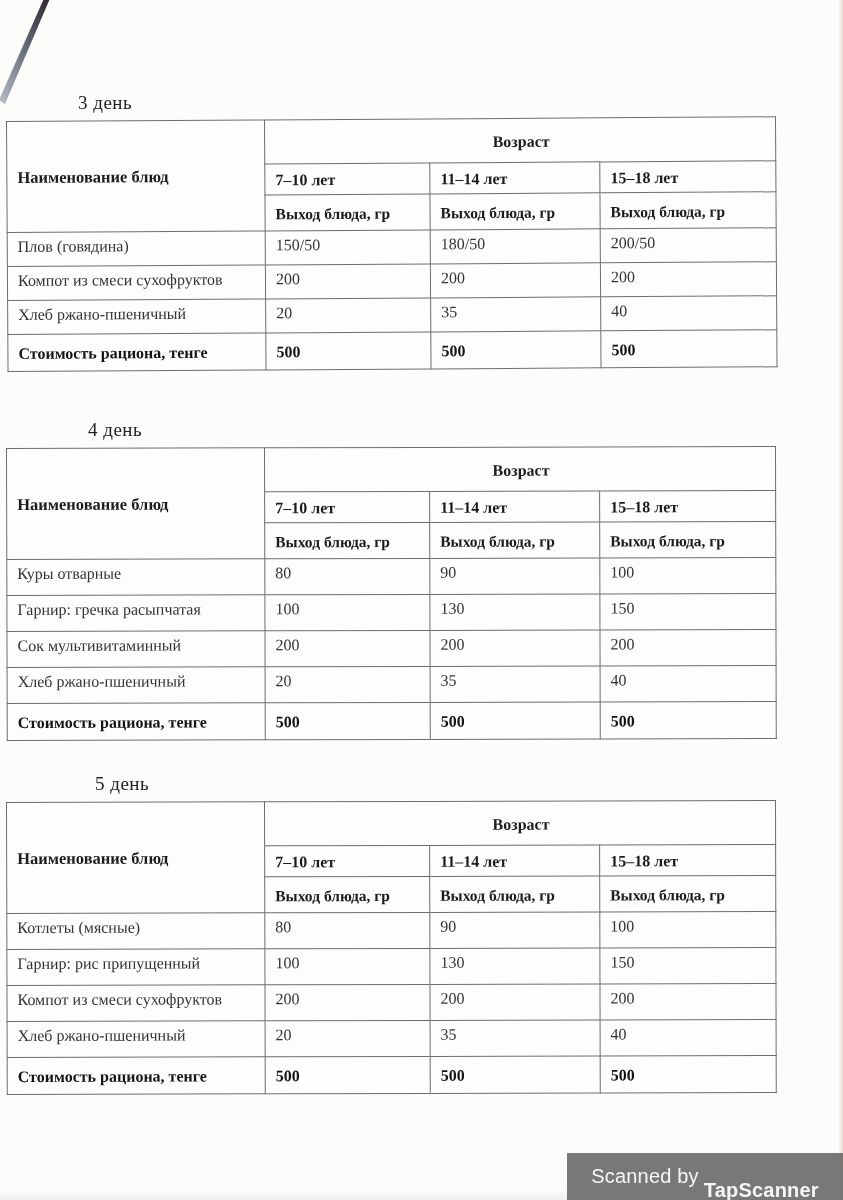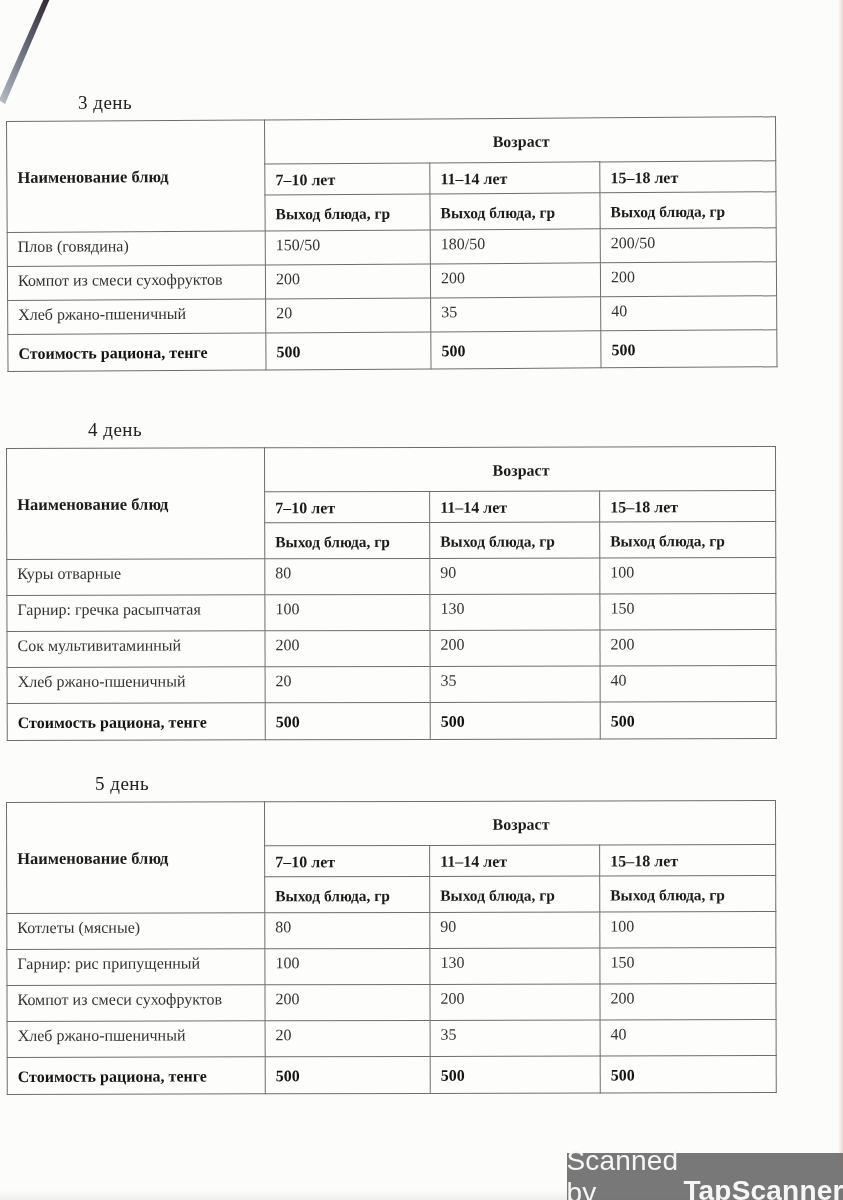--- a/index.html
+++ b/index.html
@@ -60,21 +60,21 @@
   td.unit-cell{font-weight:bold;vertical-align:middle;color:#1c1c1c;font-size:15.5px;}
   td.dish-cell{color:#333;}
   td.value-cell{color:#333;}
   tr.row-total td{font-weight:bold;color:#141414;vertical-align:middle;}
   .watermark{
     position:absolute;right:0;bottom:0;
     width:276px;height:47px;
     background:rgba(110,110,110,0.93);
     display:flex;align-items:center;justify-content:center;
     font-family:"Liberation Sans","DejaVu Sans",sans-serif;
-    font-size:28px;color:#f6f6f6;letter-spacing:0.2px;
+    font-size:20px;color:#f6f6f6;letter-spacing:0.2px;
   }
   .watermark b{font-weight:700;margin-left:5px;margin-top:28px;}
 </style>
 </head>
 <body>
 
 <svg class="corner-mark" width="64" height="112" viewBox="0 0 64 112" aria-hidden="true">
   <defs>
     <linearGradient id="penGrad" x1="1" y1="0" x2="0" y2="1">
       <stop offset="0" stop-color="#2e222c"></stop>

